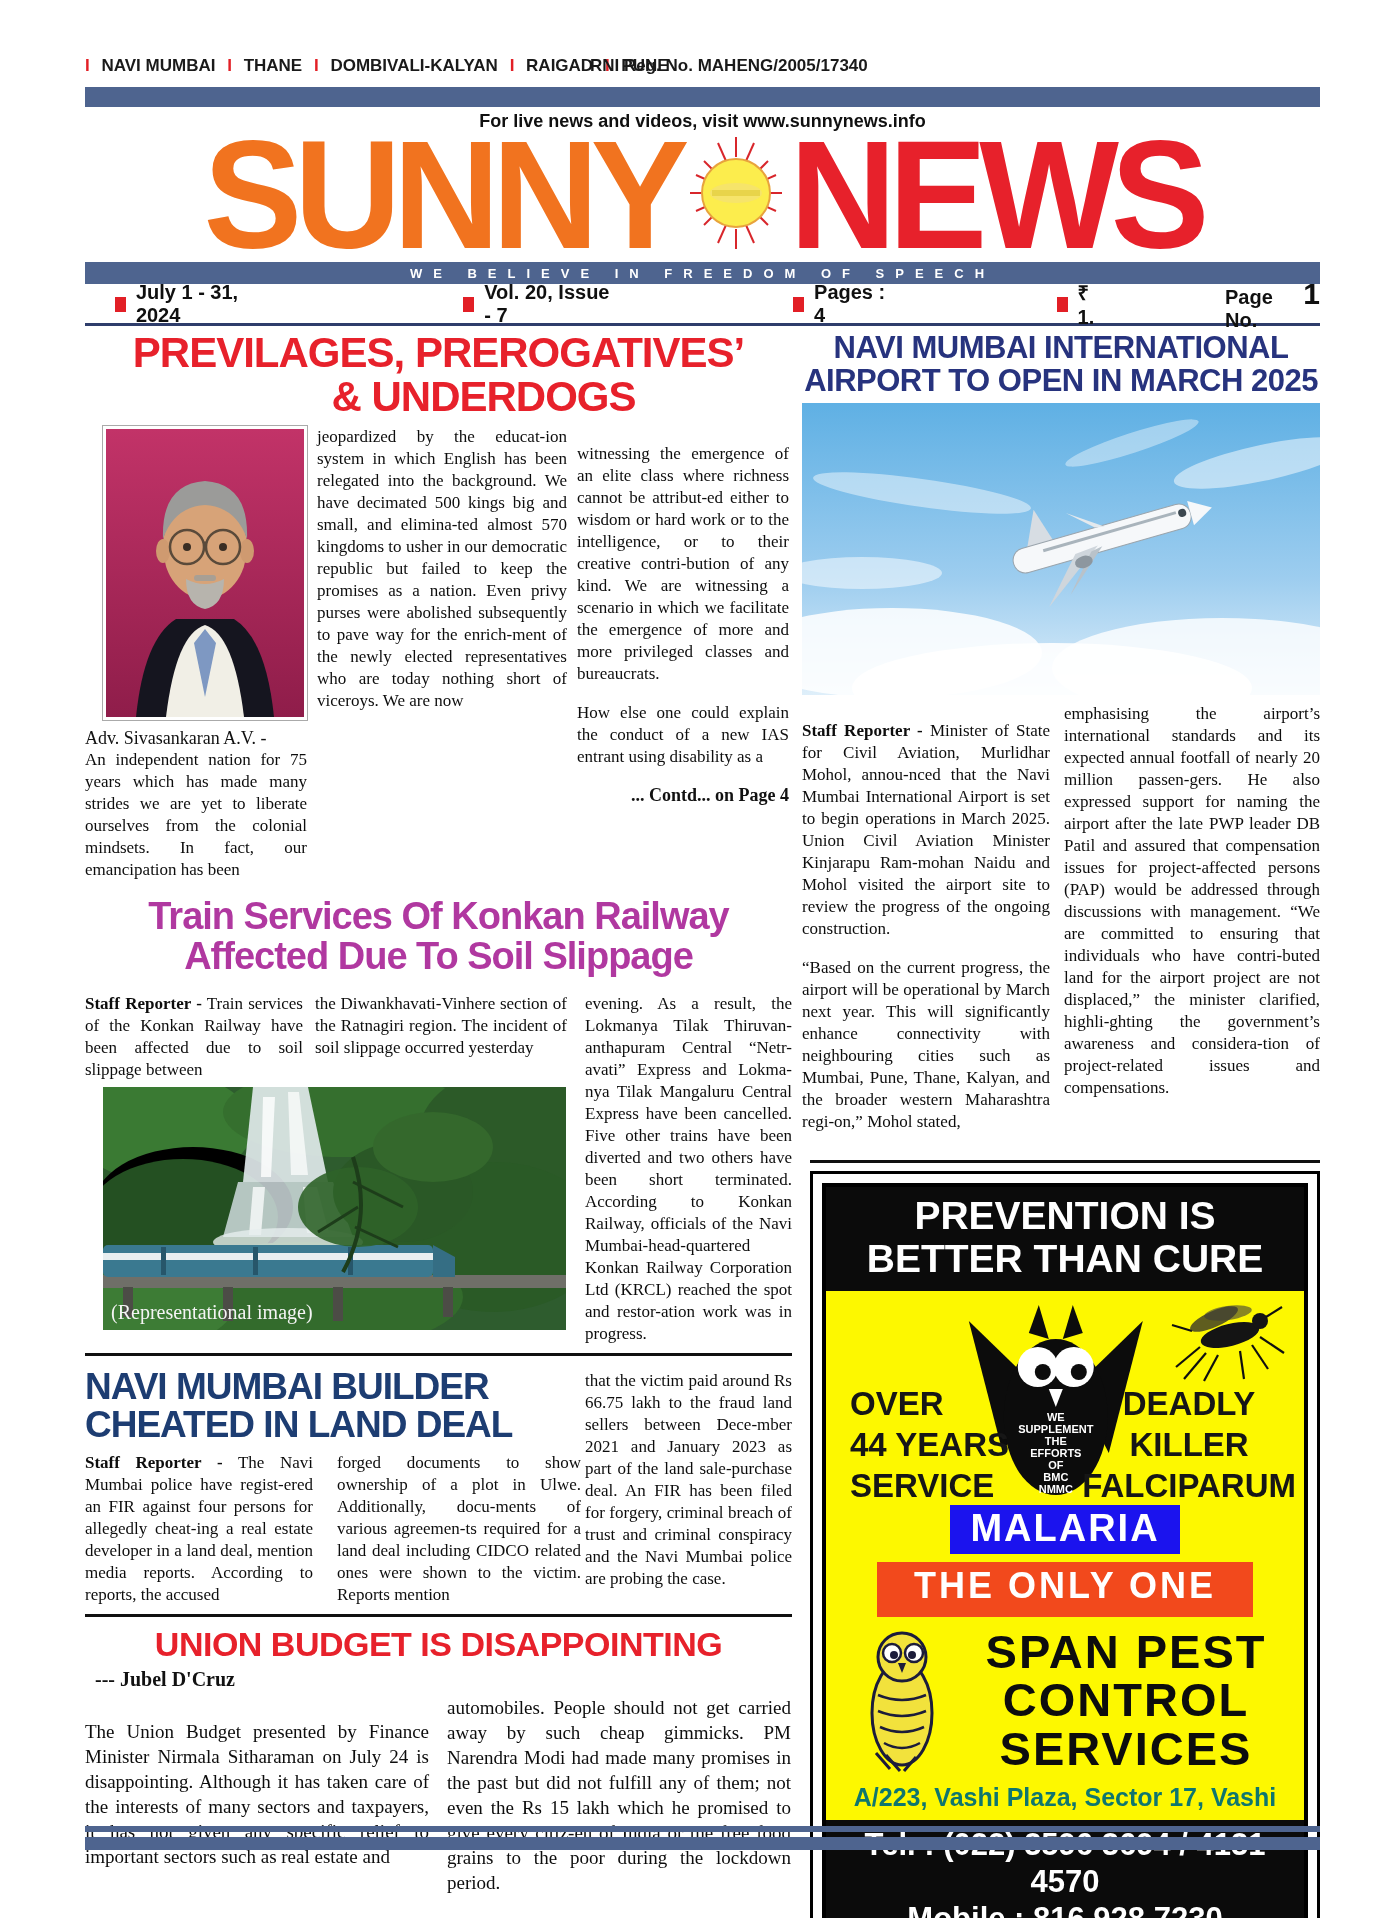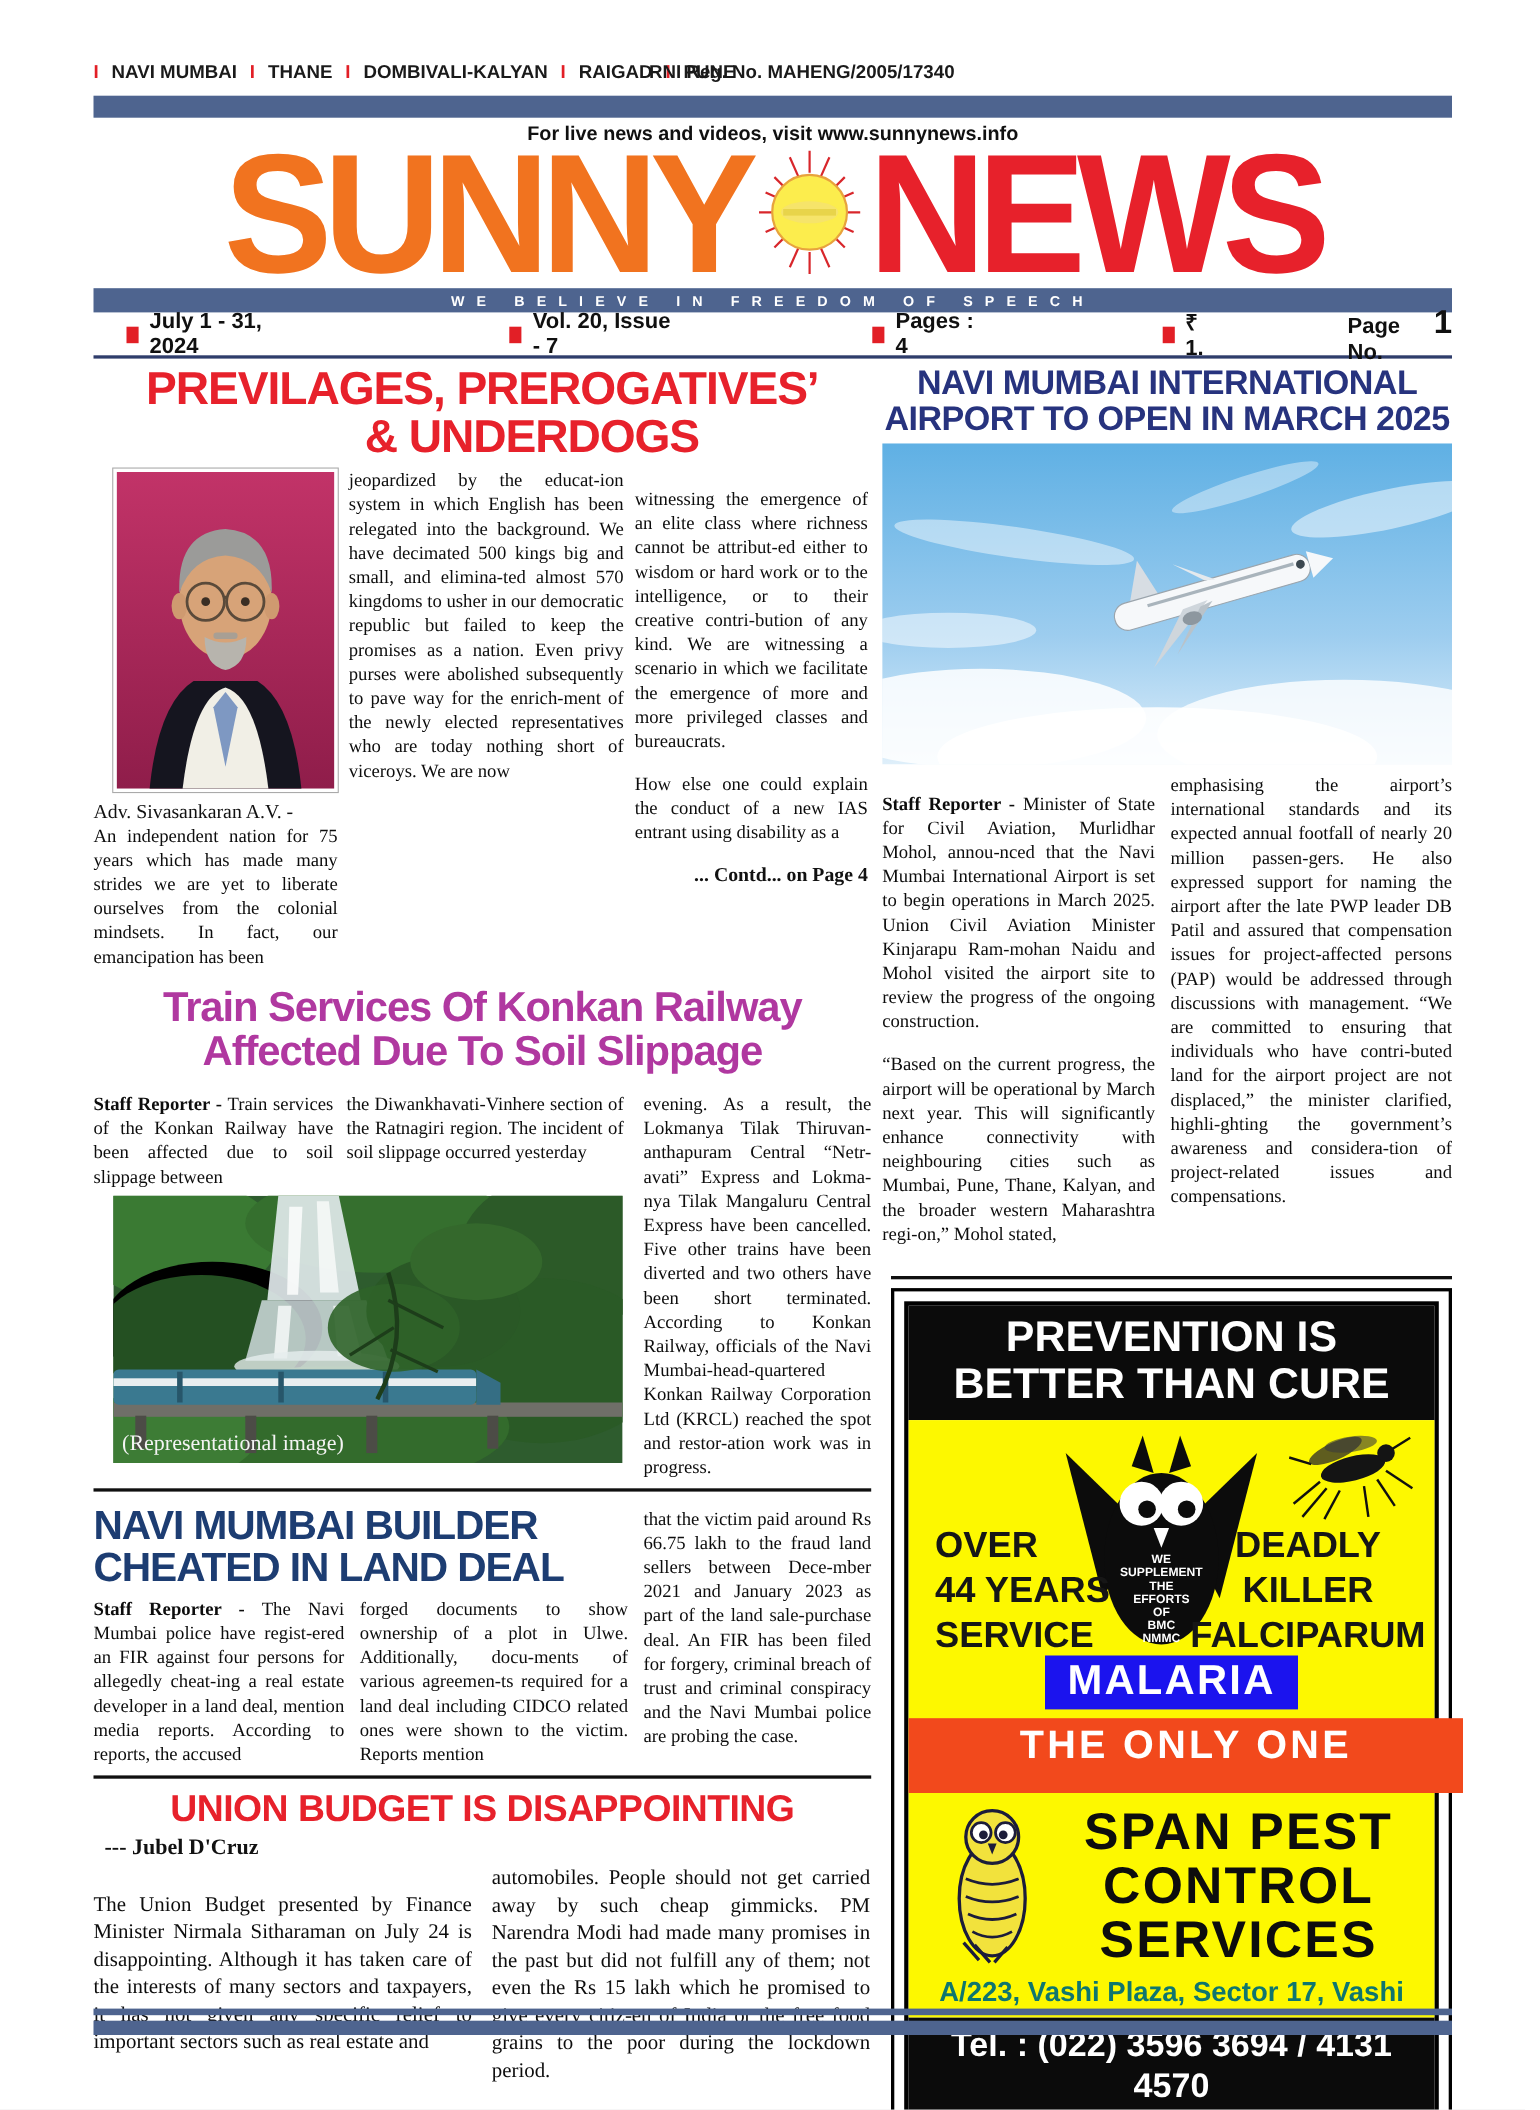--- a/index.html
+++ b/index.html
@@ -60,21 +60,21 @@
   .konkan-c3{width:207px;flex:0 0 auto;margin-left:12px;}
   .waterfall-wrap{position:relative;width:463px;height:243px;margin-top:6px;margin-left:18px;}
   .photo-caption{position:absolute;left:8px;bottom:6px;color:#f4f4f4;font-family:"Liberation Serif",serif;font-size:20px;}
 
   .hr-black{border-top:3px solid #101010;margin:8px 0;}
 
   
   .builder-row{display:flex;}
   .builder-left{width:488px;flex:0 0 auto;}
   .builder-head{font-size:37px;font-weight:bold;color:#1d3d72;letter-spacing:-1px;line-height:1.03;margin:4px 0 8px 0;}
-  .builder-cols{display:flex;gap:14px;}
+  .builder-cols{display:flex;gap:24px;}
   .builder-c1{width:228px;flex:0 0 auto;}
   .builder-c2{width:244px;flex:0 0 auto;}
   .builder-c3{width:207px;flex:0 0 auto;margin-left:12px;padding-top:6px;}
 
   
   .budget-head{font-size:34px;font-weight:bold;color:#e7212b;letter-spacing:-0.5px;text-align:center;margin:6px 0 4px 0;}
   .budget-byline{font-family:"Liberation Serif",serif;font-weight:bold;font-size:20px;margin:2px 0 4px 10px;}
   .budget-cols{display:flex;gap:18px;}
   .budget-col{width:344px;flex:0 0 auto;font-size:19px;line-height:25px;}
 
@@ -91,22 +91,22 @@
   .ad-inner{border:4px solid #000;}
   .ad-top{background:#0b0b0b;color:#fff;text-align:center;font-weight:bold;font-size:39px;line-height:1.1;padding:8px 0 10px 0;letter-spacing:0px;}
   .ad-yellow{background:#fdf800;position:relative;padding-bottom:8px;}
   .ad-owl-zone{position:relative;height:212px;}
   .owl1{position:absolute;left:50%;top:4px;transform:translateX(-54%);}
   .ad-left-text{position:absolute;left:24px;top:92px;font-weight:bold;font-size:33px;line-height:1.25;color:#161616;letter-spacing:0px;}
   .ad-right-text{position:absolute;right:8px;top:92px;font-weight:bold;font-size:33px;line-height:1.25;color:#161616;text-align:center;}
   .mosquito{position:absolute;right:14px;top:6px;}
   .malaria-box{width:230px;margin:2px auto 0 auto;background:#1b13ee;color:#fff;text-align:center;
                font-weight:bold;font-size:38px;padding:2px 0 4px 0;letter-spacing:2px;}
-  .onlyone-bar{width:504px;margin:8px auto 0 auto;background:#f2491c;color:#fff;text-align:center;
-               font-weight:bold;font-size:36px;padding:3px 0 23px 0;letter-spacing:3px;}
+  .onlyone-bar{width:376px;margin:8px auto 0 auto;background:#f2491c;color:#fff;text-align:center;
+               font-weight:bold;font-size:36px;padding:3px 0 10px 0;letter-spacing:3px;}
   .span-zone{display:flex;align-items:center;margin-top:8px;}
   .owl2{margin-left:30px;flex:0 0 auto;}
   .span-text{flex:1;text-align:center;font-weight:bold;color:#0d0d0d;font-size:47px;line-height:1.04;letter-spacing:2px;}
   .ad-address{text-align:center;font-weight:bold;font-size:25px;color:#0f766e;margin-top:6px;}
   .ad-telbar{background:#0b0b0b;color:#fff;text-align:center;font-weight:bold;font-size:31px;line-height:1.2;padding:6px 0 8px 0;}
 
   
   .bottom-bars{position:absolute;left:85px;top:1826px;width:1235px;}
   .bb-thin{height:6px;background:#4e648f;}
   .bb-thick{height:13px;background:#4e648f;margin-top:5px;}

